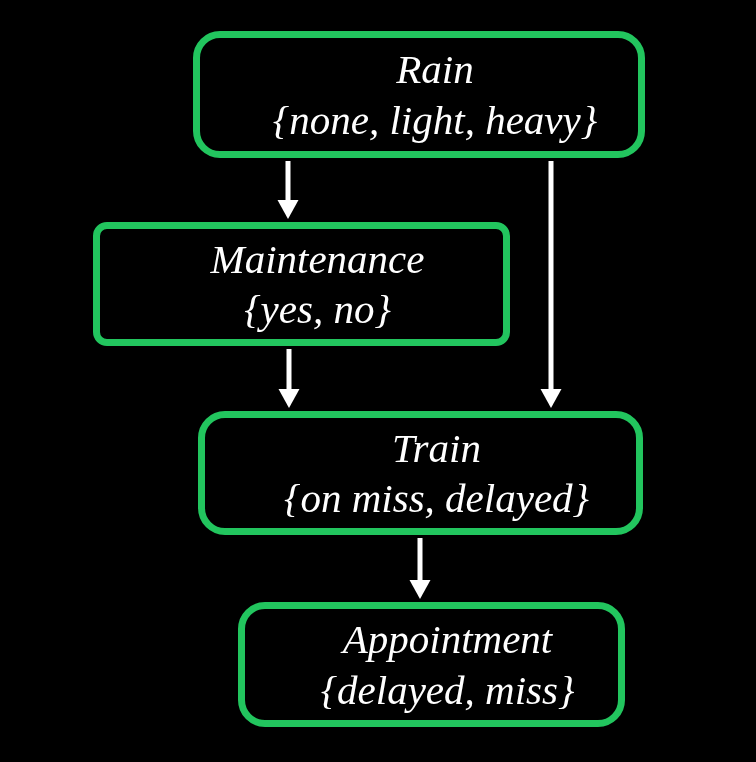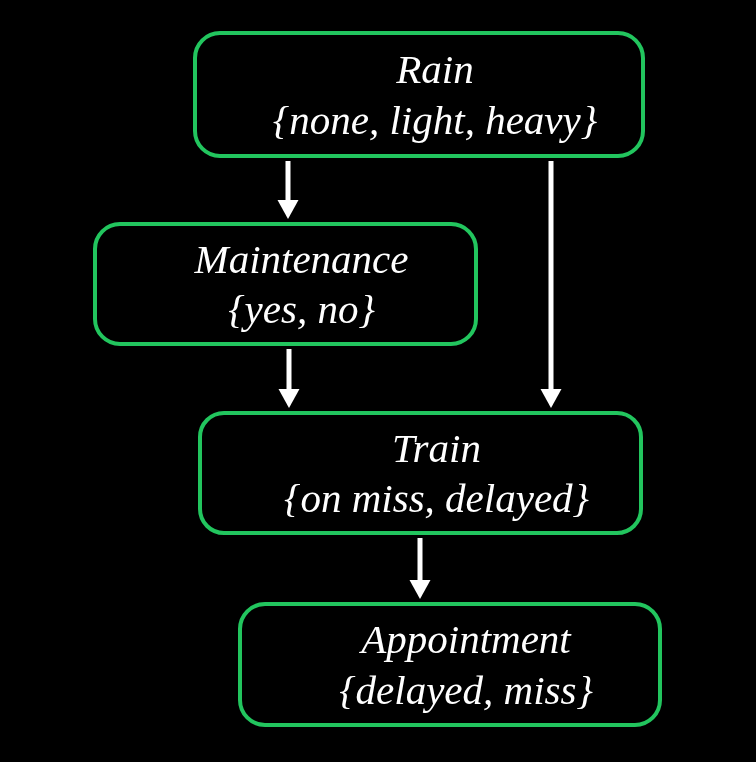--- a/index.html
+++ b/index.html
@@ -25,38 +25,38 @@
   .edges line {
     stroke: #ffffff;
     stroke-width: 5;
   }
   .edges polygon {
     fill: #ffffff;
   }
   .node {
     position: absolute;
     box-sizing: border-box;
-    border: 4px solid #22c55e;
+    border: 7px solid #22c55e;
     border-radius: 27px;
     background: #000000;
     color: #ffffff;
     display: flex;
     flex-direction: column;
     align-items: center;
     justify-content: center;
     text-align: center;
     font-style: italic;
     font-size: 41px;
     line-height: 1.22;
     padding-left: 32px;
   }
   .node-rain        { left: 193px; top: 31px;  width: 452px; height: 127px; }
-  .node-maintenance { left: 93px;  top: 222px; width: 385px; height: 124px; }
-  .node-train       { left: 198px; top: 411px; width: 445px; height: 124px; border-radius: 26px; }
-  .node-appointment { left: 238px; top: 602px; width: 424px; height: 125px; align-items: center; }
+  .node-maintenance { left: 93px;  top: 222px; width: 417px; height: 124px; border-radius: 14px; }
+  .node-train       { left: 198px; top: 411px; width: 445px; height: 124px; }
+  .node-appointment { left: 238px; top: 602px; width: 387px; height: 125px; align-items: center; }
 </style>
 </head>
 <body>
 
 <div class="canvas">
 
   <svg class="edges" viewBox="0 0 756 762" xmlns="http://www.w3.org/2000/svg">
     <g>
       <line x1="288" y1="161" x2="288" y2="201"></line>
       <polygon points="277.5,200 298.5,200 288,219"></polygon>

